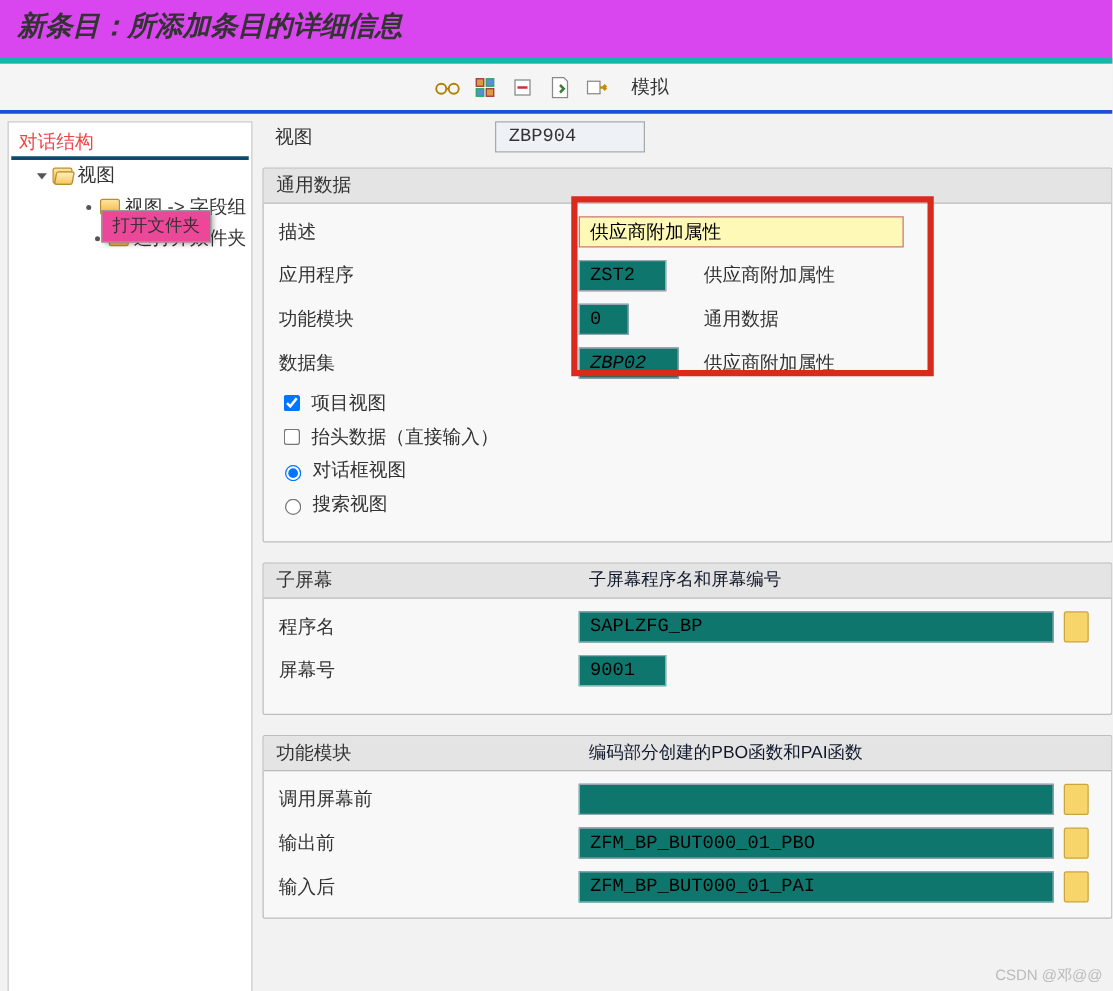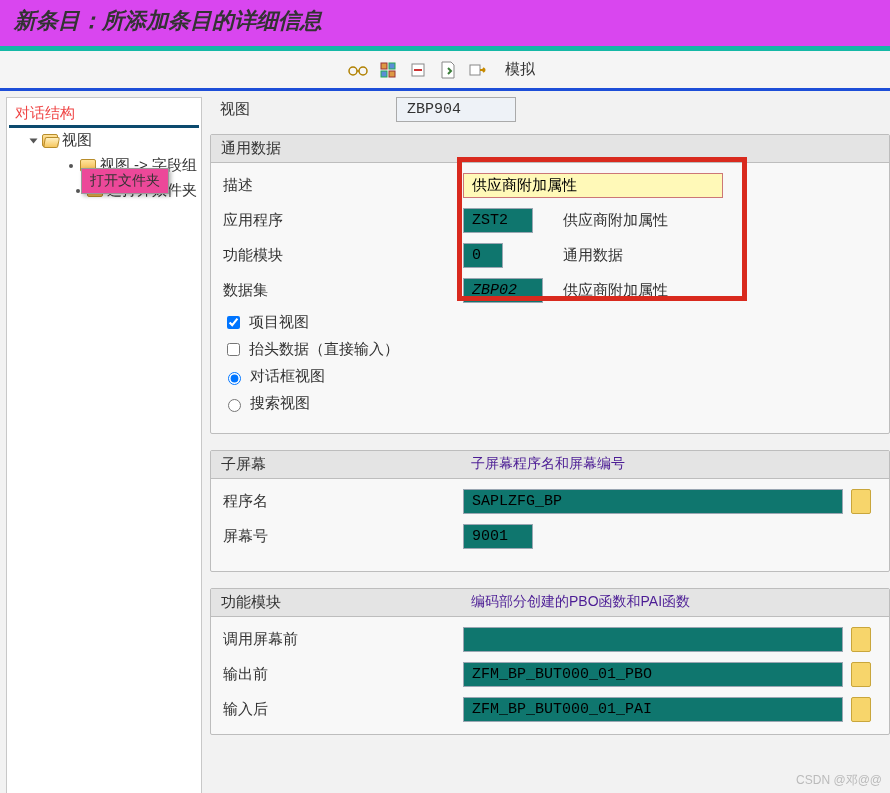--- a/index.html
+++ b/index.html
@@ -87,21 +87,21 @@
     border:1px solid #bdbdbd; background:#f8f8f8; margin:0 0 16px 0;
     border-radius: 2px;
   }
   .group-legend {
     background:#e4e4e4;
     border-bottom:1px solid #bdbdbd;
     padding:4px 10px;
     font-size:15px;
     position: relative;
   }
-  .red-annot { color:#4c1d95; font-size:14px; position:absolute; left:260px; top:4px;}
+  .red-annot { color:#0f172a; font-size:14px; position:absolute; left:260px; top:4px;}
   .group-body { padding:10px 12px 12px 12px; }
   .form-row { display:flex; align-items:center; margin-bottom:10px; }
   .form-row > label { width:240px; }
   .tinput {
     border:1px solid #9aa6b2; background:#0f766e; padding:3px 8px;
     font-family: "Courier New", monospace; font-size:15px;
   }
   .tinput.yellow { background:#fff9b8; border-color:#c77;}
   .desc-text { margin-left:30px; color:#333; }
   .red-box {

